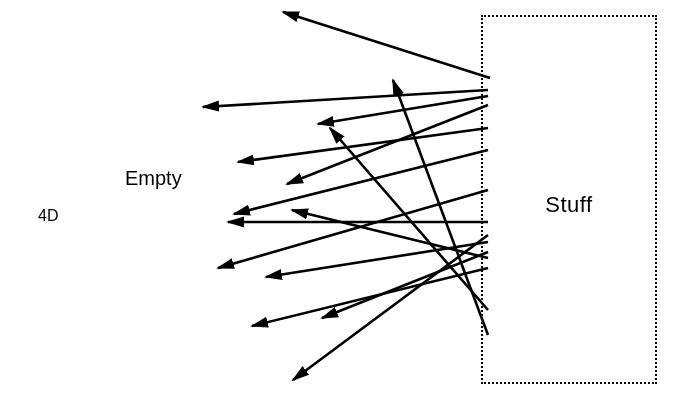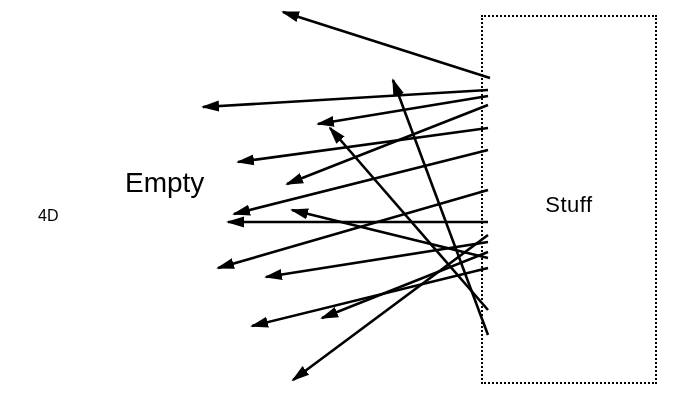--- a/index.html
+++ b/index.html
@@ -30,21 +30,21 @@
   .stuff-label {
     font-size: 22px;
     color: #000000;
     letter-spacing: 0.5px;
     margin-top: 10px;
   }
   .empty-label {
     position: absolute;
     left: 125px;
     top: 167px;
-    font-size: 28px;
+    font-size: 20px;
     color: #000000;
   }
   .fourd-label {
     position: absolute;
     left: 38px;
     top: 207px;
     font-size: 16px;
     color: #000000;
   }
   .arrows-svg {

